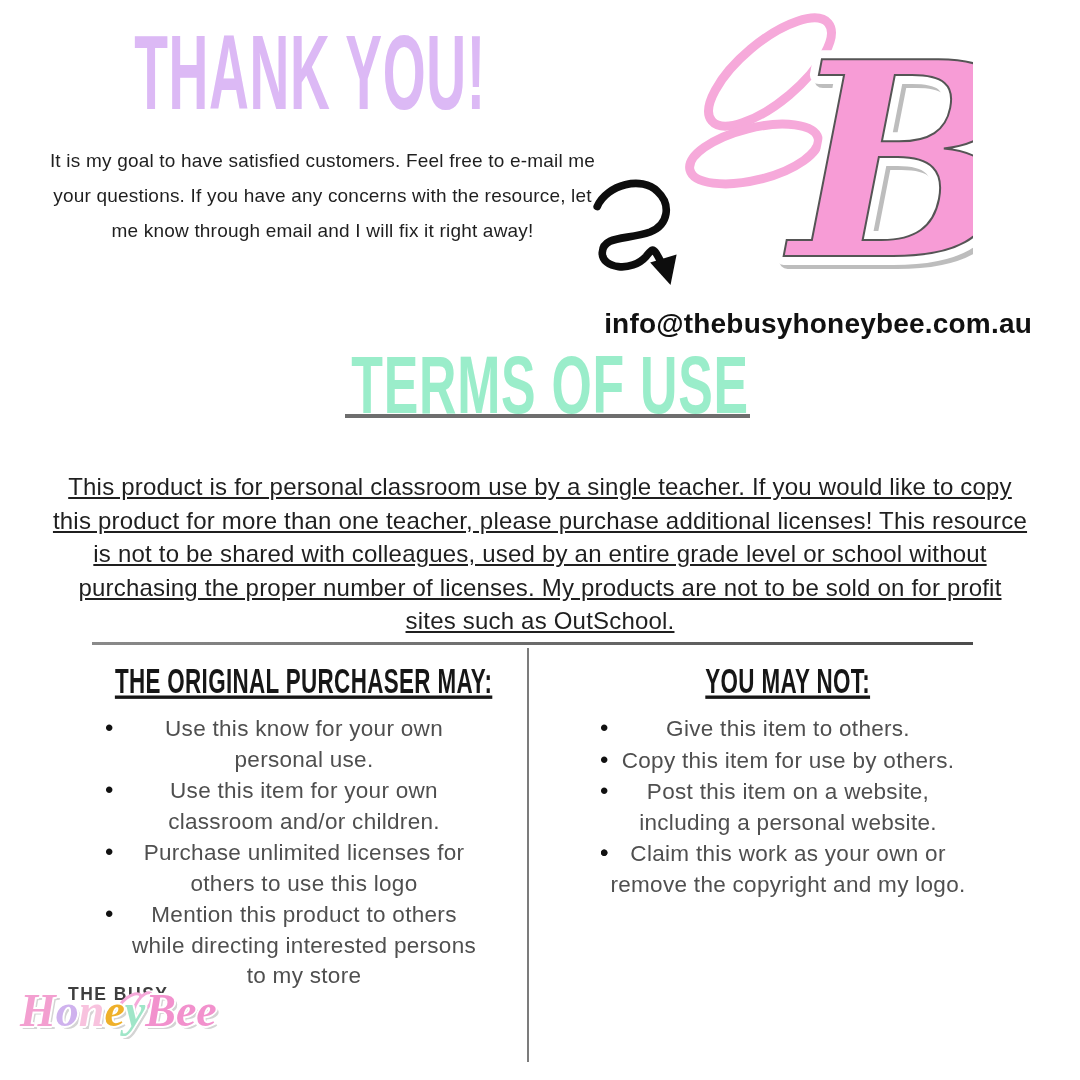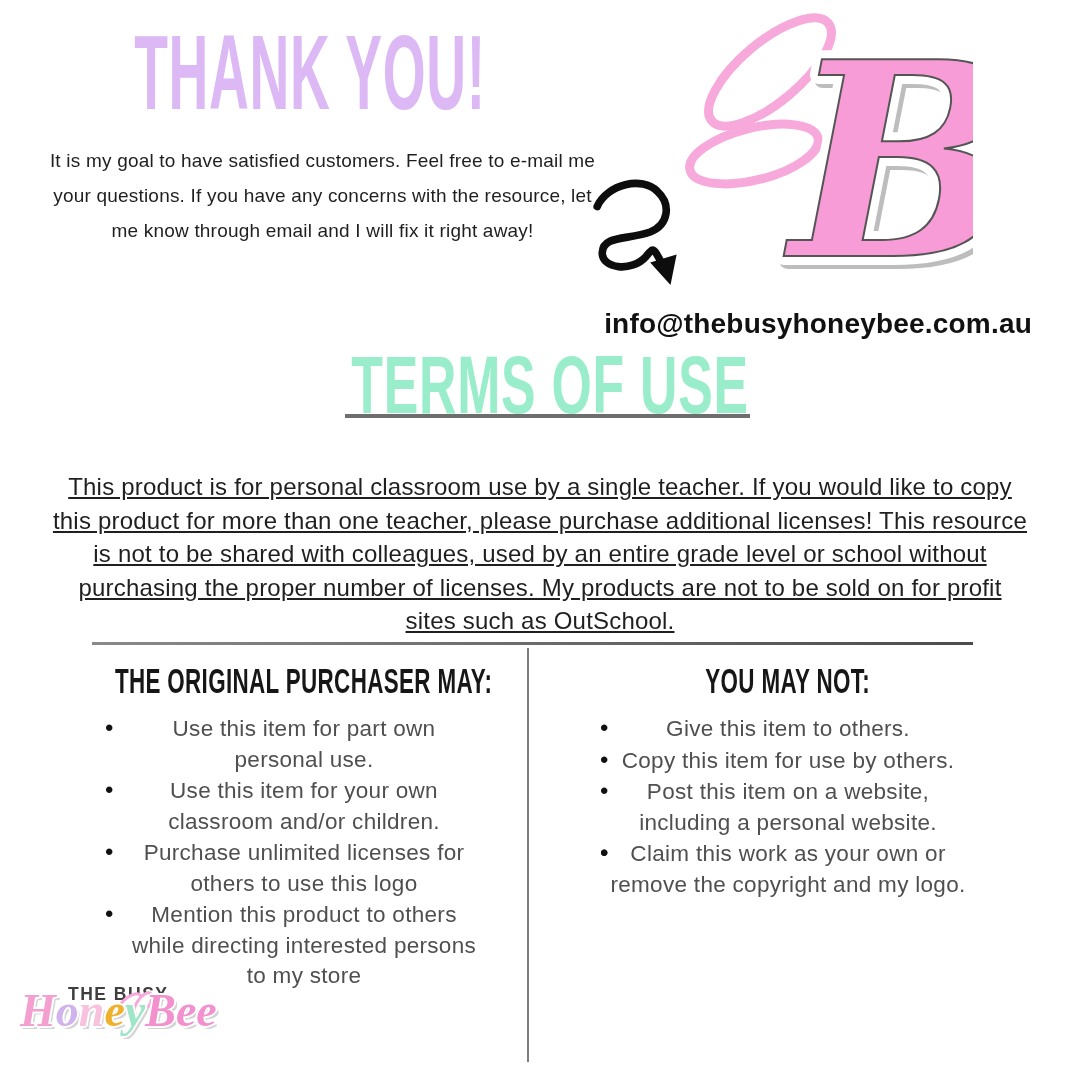--- a/index.html
+++ b/index.html
@@ -30,21 +30,21 @@
   .terms-body{position:absolute;top:446px;left:50px;width:980px;
     font-size:24px;line-height:33.5px;text-align:center;letter-spacing:0.2px;color:#1f1f1f;text-decoration:underline;}
   
   .hr-line{position:absolute;top:642px;left:92px;width:881px;height:2.5px;
     background:linear-gradient(to right,#8a8a8a,#4c4c4c);}
   .v-line{position:absolute;top:648px;left:527px;width:2px;height:414px;background:#7c7c7c;}
   .col{position:absolute;top:658px;}
   .col-left{left:80px;width:448px;}
   .col-right{left:548px;width:480px;}
   .col-heading{height:46px;display:flex;align-items:center;justify-content:center;
-    font-weight:bold;color:#161616;}
+    font-weight:bold;color:#161616;text-decoration:underline;}
   .col-heading .condense{font-size:32px;letter-spacing:0.5px;transform:scale(0.70,1.12);white-space:nowrap;}
   .bullets{list-style:none;margin:10px 0 0 0;padding:0;
     font-size:22.5px;line-height:30.5px;color:#4f4f4f;letter-spacing:0.3px;}
   .bullets li{position:relative;margin:0 0 1px 0;}
   .bullets .dot{position:absolute;top:-1px;font-size:24px;color:#111;}
   .col-left .dot{left:25px;}
   .col-right .dot{left:52px;}
   .bullets .txt{display:block;margin:0 auto;text-align:center;}
   .col-left .txt{max-width:348px;}
   .col-right .txt{max-width:372px;}
@@ -95,21 +95,21 @@
   <div class="hr-line"></div>
   <div class="v-line"></div>
 
   <div class="col col-left">
     <div class="col-heading display">
       <span class="condense">THE ORIGINAL PURCHASER MAY:</span>
     </div>
     <ul class="bullets">
       <li>
         <span class="dot">•</span>
-        <span class="txt">Use this item for part own personal use.</span>
+        <span class="txt">Use this know for your own personal use.</span>
       </li>
       <li>
         <span class="dot">•</span>
         <span class="txt">Use this item for your own classroom and/or children.</span>
       </li>
       <li>
         <span class="dot">•</span>
         <span class="txt">Purchase unlimited licenses for others to use this logo</span>
       </li>
       <li>

